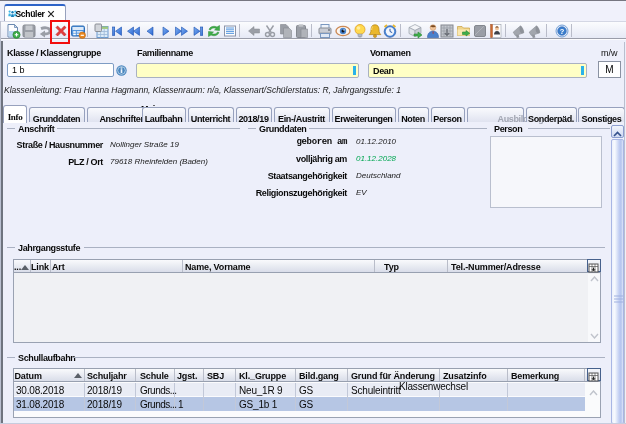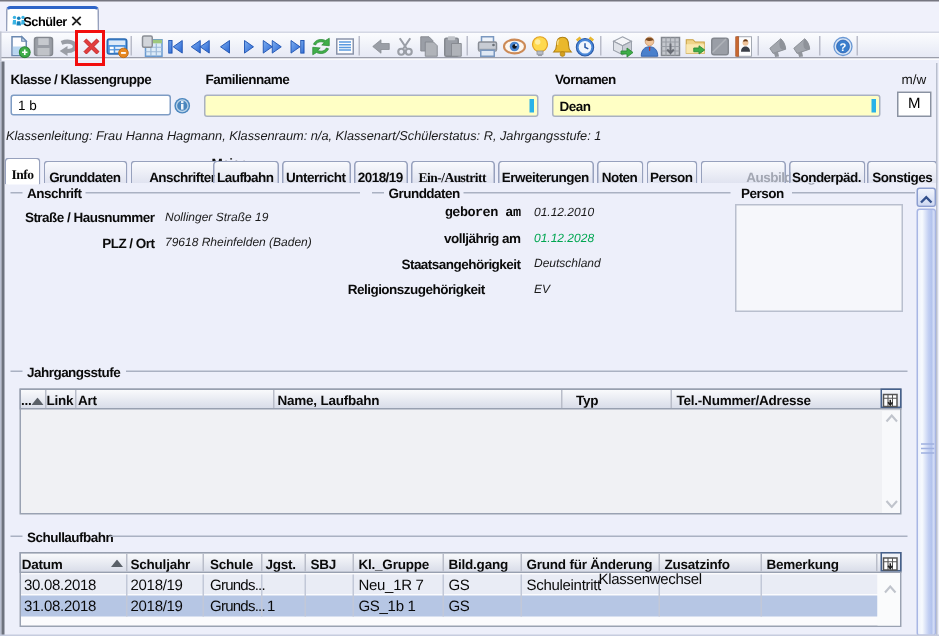--- a/index.html
+++ b/index.html
@@ -360,21 +360,21 @@
 <div class="abs" style="left:598px;top:61px;width:23px;height:17px;background:#fff;border:1px solid #8a92a2;text-align:center;font-size:10px;padding-top:2px;">M</div>
 <div class="abs val" style="left:4px;top:85px;font-size:8.5px;">Klassenleitung: Frau Hanna Hagmann, Klassenraum: n/a, Klassenart/Schülerstatus: R, Jahrgangsstufe: 1</div>
 
 <div id="tabs">
 <div class="tab active" style="left:3px;width:24px;font-family:Liberation Serif, serif;"><span>Info</span></div>
 <div class="tab " style="left:28.5px;width:56px;"><span>Grunddaten</span></div>
 <div class="tab " style="left:86.5px;width:72px;"><span>Anschriften</span></div>
 <div class="tab " style="left:141.5px;width:44px;"><span>Laufbahn</span></div>
 <div class="tab " style="left:187.5px;width:46px;"><span>Unterricht</span></div>
 <div class="tab " style="left:235.5px;width:36px;"><span>2018/19</span></div>
-<div class="tab " style="left:273.5px;width:56px;font-family:Liberation Serif, serif;"><span>Ein-/Austritt</span></div>
+<div class="tab " style="left:273.5px;width:56px;"><span>Ein-/Austritt</span></div>
 <div class="tab " style="left:331.5px;width:64px;"><span>Erweiterungen</span></div>
 <div class="tab " style="left:397.5px;width:31px;"><span>Noten</span></div>
 <div class="tab " style="left:430.5px;width:34px;"><span>Person</span></div>
 <div class="tab dis" style="left:466.5px;width:57px;"><span>Ausbildung</span></div>
 <div class="tab " style="left:525.5px;width:51px;"><span>Sonderpäd.</span></div>
 <div class="tab " style="left:578px;width:47px;"><span>Sonstiges</span></div>
 </div>
 
 <div class="abs" style="left:0px;top:41px;width:1px;height:383px;background:#b9bfd0;"></div>
 <div class="abs" style="left:1px;top:41px;width:2px;height:383px;background:#6e737e;"></div>
@@ -391,37 +391,37 @@
 
 <div class="abs legline" style="left:248px;top:128px;width:8px;"></div>
 <div class="abs leg" style="left:259px;top:124px;">Grunddaten</div>
 <div class="abs legline" style="left:309px;top:128px;width:178px;"></div>
 <div class="abs lbl" style="left:240px;top:137px;width:107px;text-align:right;font-family:Liberation Mono, monospace;">geboren am</div>
 <div class="abs val" style="left:356px;top:137px;">01.12.2010</div>
 <div class="abs lbl" style="left:240px;top:154px;width:107px;text-align:right;">volljährig am</div>
 <div class="abs val" style="left:356px;top:154px;color:#00a651;">01.12.2028</div>
 <div class="abs lbl" style="left:240px;top:171px;width:107px;text-align:right;">Staatsangehörigkeit</div>
 <div class="abs val" style="left:356px;top:171px;">Deutschland</div>
-<div class="abs lbl" style="left:224px;top:188px;width:107px;text-align:center;">Religionszugehörigkeit</div>
+<div class="abs lbl" style="left:240px;top:188px;width:107px;text-align:right;">Religionszugehörigkeit</div>
 <div class="abs val" style="left:356px;top:188px;">EV</div>
 
 <div class="abs leg" style="left:494px;top:124px;">Person</div>
 <div class="abs legline" style="left:528px;top:128px;width:82px;"></div>
 <div class="abs" style="left:490px;top:136px;width:112px;height:72px;background:#f6f7fb;border:1px solid #b9bfce;"></div>
 
 <div class="abs legline" style="left:7px;top:247px;width:8px;"></div>
 <div class="abs leg" style="left:18px;top:243px;">Jahrgangsstufe</div>
 <div class="abs legline" style="left:84px;top:247px;width:521px;"></div>
 <div id="komm">
 <div class="abs" style="left:13px;top:259px;width:588px;height:84px;background:#f0f1f4;border:1px solid #9aa2b2;"></div>
 <div class="abs thead" style="left:13px;top:259px;width:588px;height:14px;"></div>
 <div class="abs th" style="left:14px;top:262px;">...</div>
 <div class="abs th" style="left:31px;top:262px;">Link</div>
 <div class="abs th" style="left:52px;top:262px;">Art</div>
-<div class="abs th" style="left:185px;top:262px;">Name, Laufbahn</div>
+<div class="abs th" style="left:185px;top:262px;">Name, Vorname</div>
 <div class="abs th" style="left:384px;top:262px;">Typ</div>
 <div class="abs th" style="left:451px;top:262px;">Tel.-Nummer/Adresse</div>
 <svg class="abs" style="left:21px;top:265px" width="8" height="5" viewBox="0 0 8 5">
       <path d="M4 0 L8 5 L0 5 Z" fill="#5a6068"></path>
     </svg>
 <div class="abs colsep" style="left:30px;top:260px;height:12px;"></div>
 <div class="abs colsep" style="left:50px;top:260px;height:12px;"></div>
 <div class="abs colsep" style="left:182px;top:260px;height:12px;"></div>
 <div class="abs colsep" style="left:374px;top:260px;height:12px;"></div>
 <div class="abs colsep" style="left:447px;top:260px;height:12px;"></div>
@@ -480,21 +480,21 @@
 <div class="abs" style="left:174px;top:383px;width:1px;height:28px;background:#c2c8d8;"></div>
 <div class="abs" style="left:203px;top:383px;width:1px;height:28px;background:#c2c8d8;"></div>
 <div class="abs" style="left:235px;top:383px;width:1px;height:28px;background:#c2c8d8;"></div>
 <div class="abs" style="left:295px;top:383px;width:1px;height:28px;background:#c2c8d8;"></div>
 <div class="abs" style="left:347px;top:383px;width:1px;height:28px;background:#c2c8d8;"></div>
 <div class="abs" style="left:439px;top:383px;width:1px;height:28px;background:#c2c8d8;"></div>
 <div class="abs" style="left:507px;top:383px;width:1px;height:28px;background:#c2c8d8;"></div>
 <div class="abs dat" style="left:16px;top:385px;">30.08.2018</div>
 <div class="abs dat" style="left:87px;top:385px;">2018/19</div>
 <div class="abs dat" style="left:140px;top:385px;width:38px;overflow:hidden;letter-spacing:-0.5px;">Grunds...</div>
-<div class="abs dat" style="left:239px;top:385px;">Neu_1R 7</div>
+<div class="abs dat" style="left:239px;top:385px;">Neu_1R 9</div>
 <div class="abs dat" style="left:299px;top:385px;">GS</div>
 <div class="abs dat" style="left:351px;top:385px;">Schuleintritt</div>
 <div class="abs dat" style="left:16px;top:399px;">31.08.2018</div>
 <div class="abs dat" style="left:87px;top:399px;">2018/19</div>
 <div class="abs dat" style="left:140px;top:399px;width:38px;overflow:hidden;letter-spacing:-0.5px;">Grunds...</div>
 <div class="abs dat" style="left:178px;top:399px;">1</div>
 <div class="abs dat" style="left:239px;top:399px;">GS_1b 1</div>
 <div class="abs dat" style="left:299px;top:399px;">GS</div>
 <div class="abs dat" style="left:351px;top:381px;margin-left:48px;">Klassenwechsel</div>
 <div class="abs" style="left:585px;top:383px;width:15px;height:34px;background:#fafbfc;"></div>

